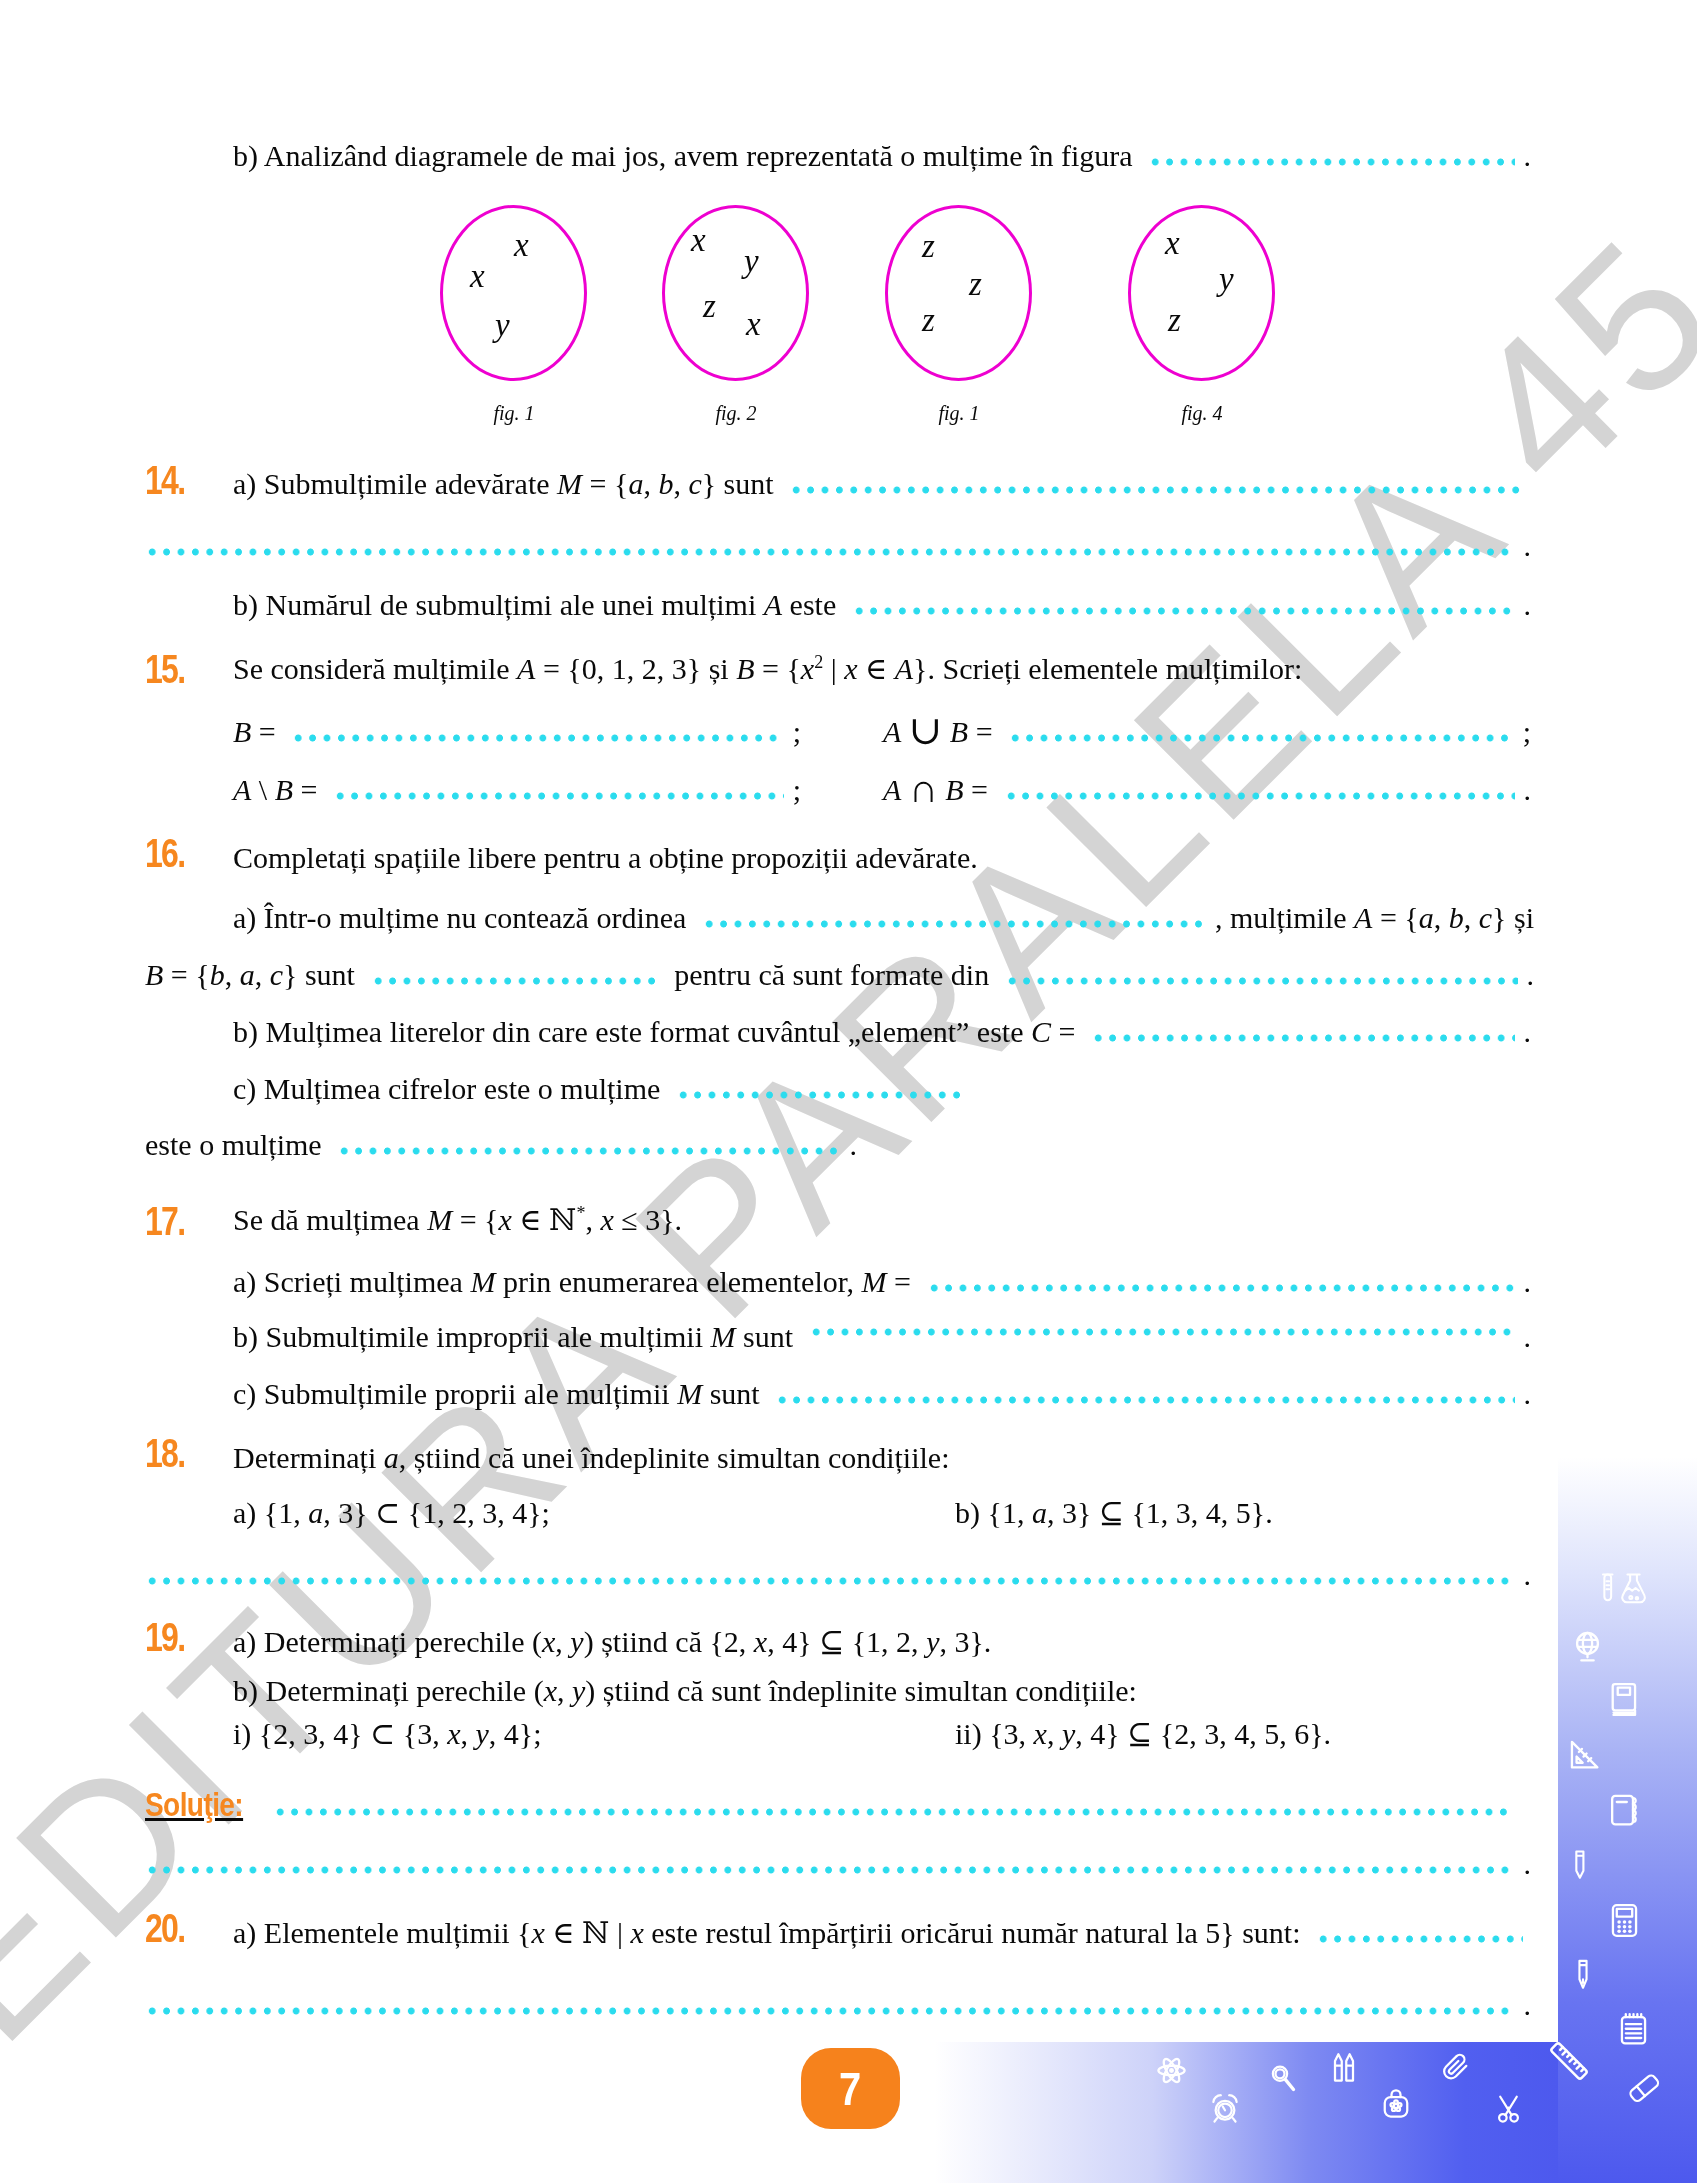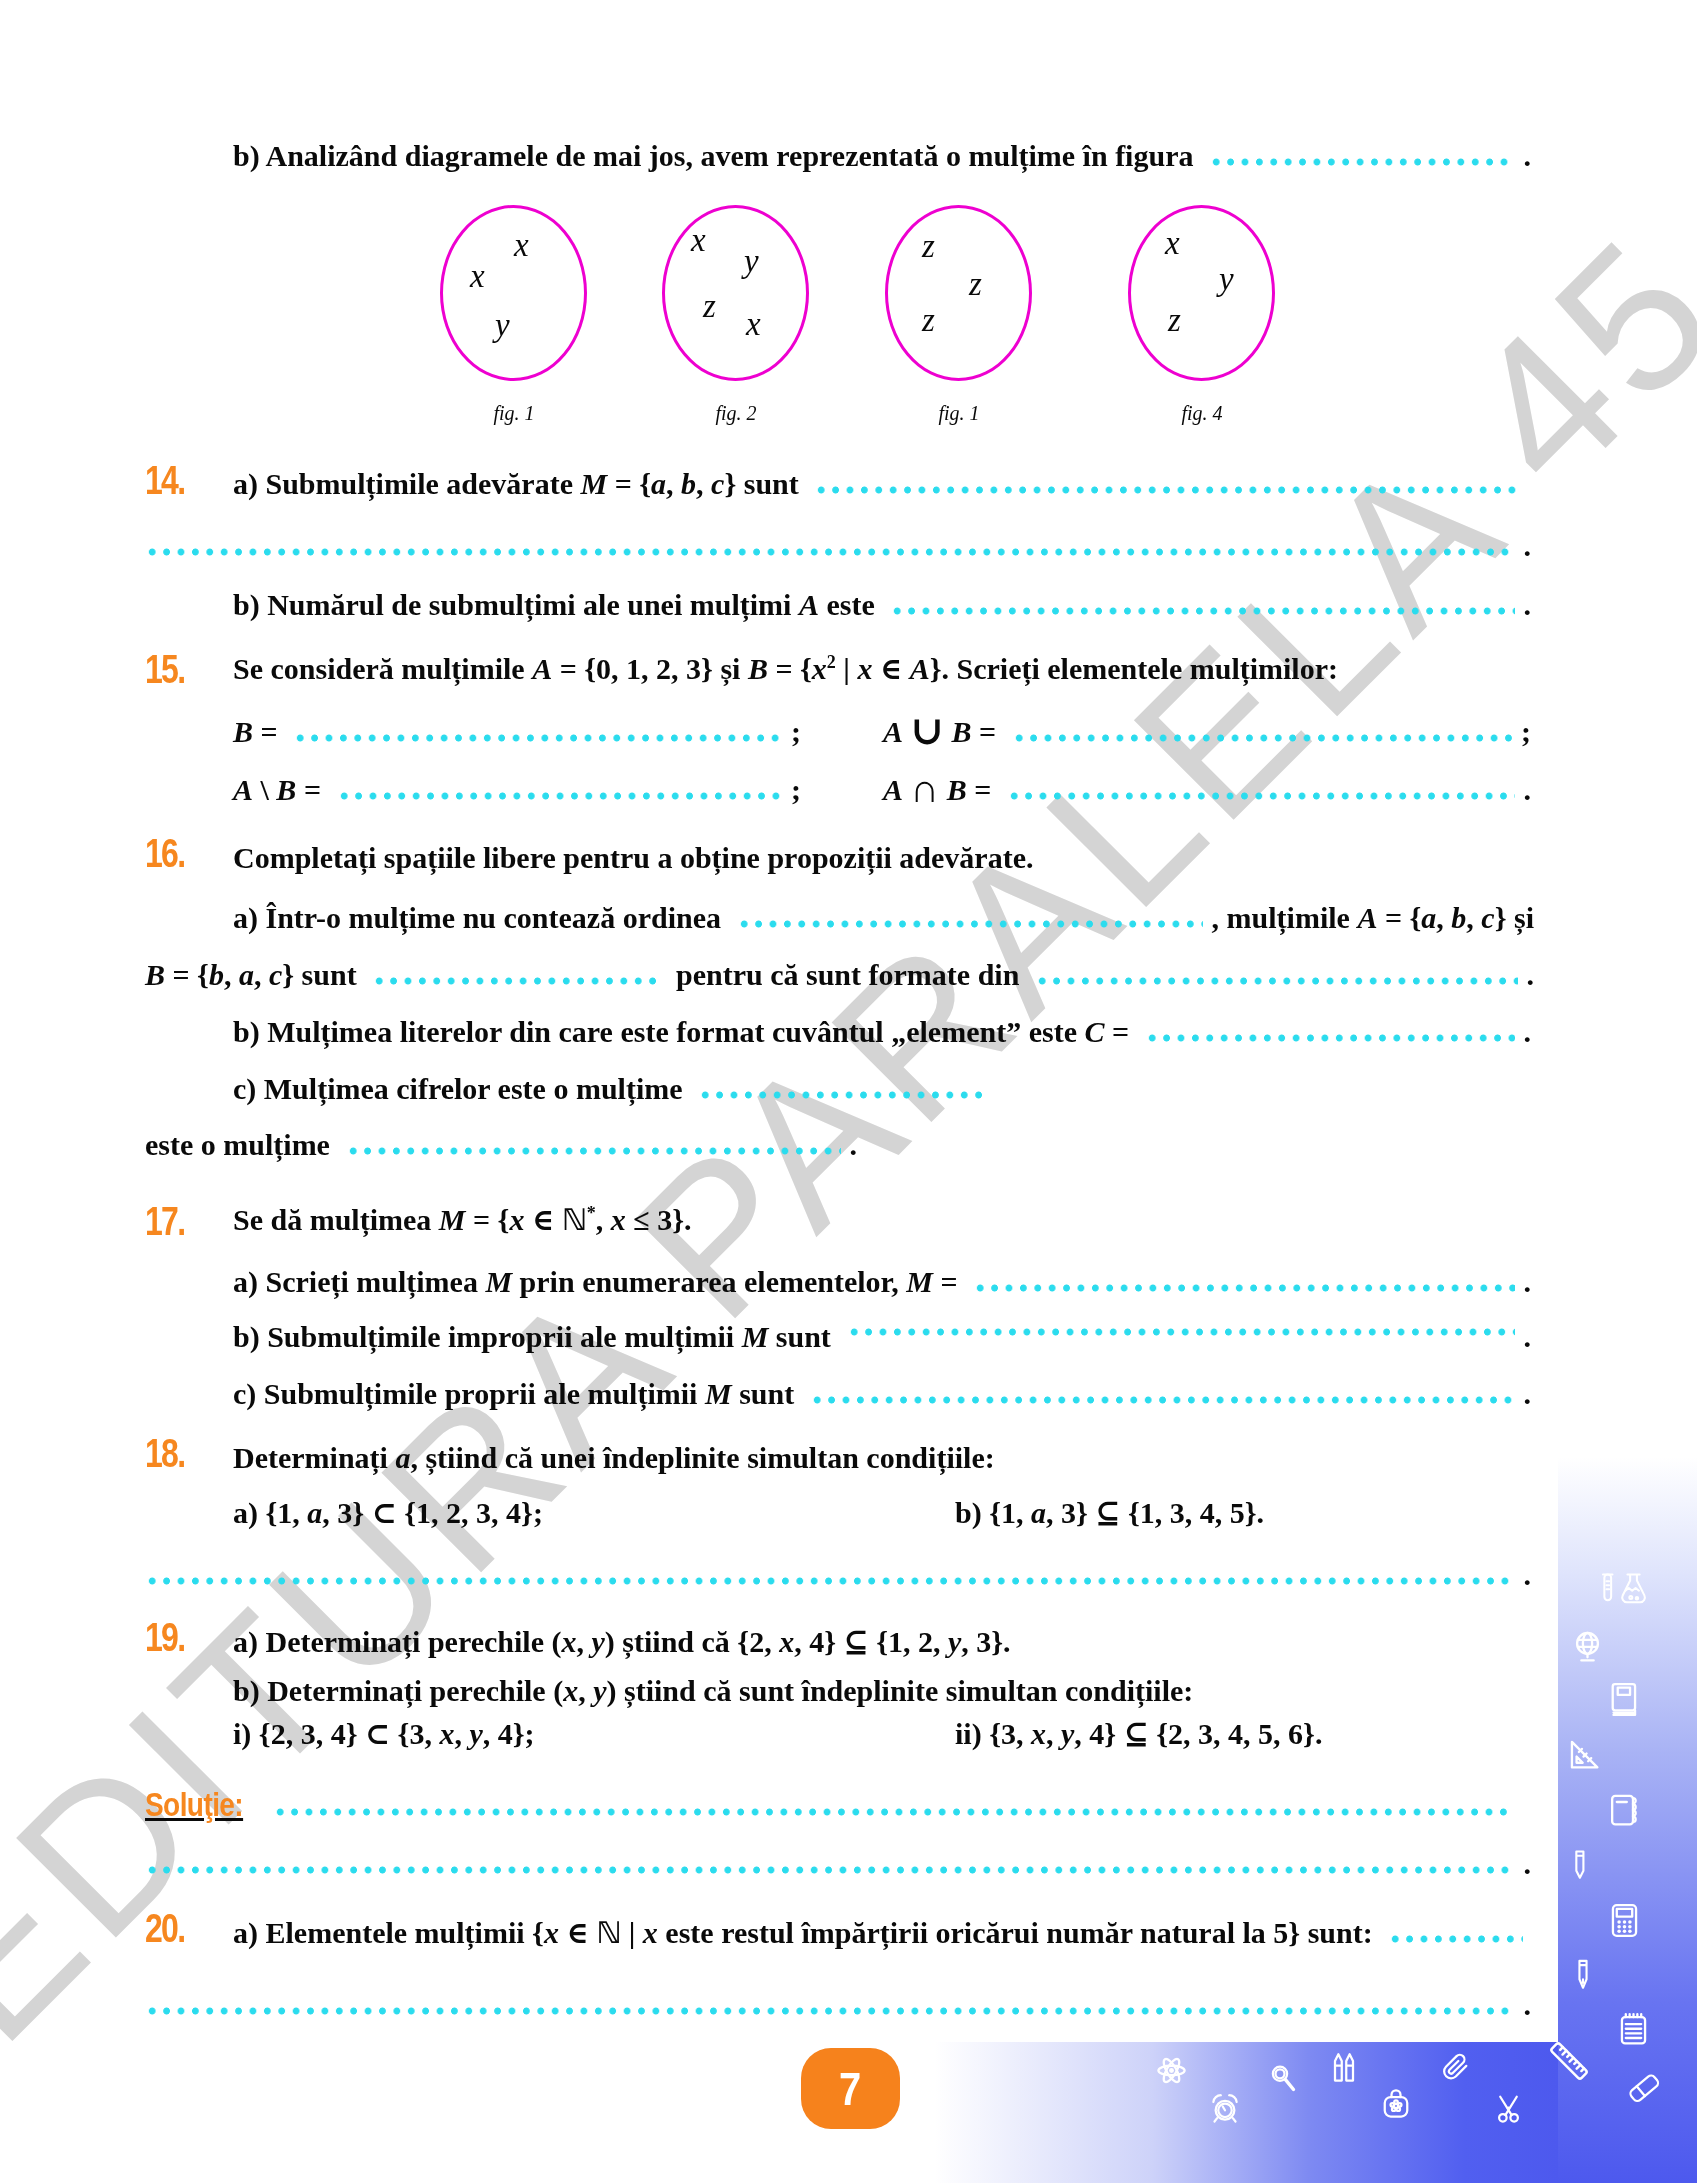--- a/index.html
+++ b/index.html
@@ -8,21 +8,21 @@
     font-family:"Liberation Serif","DejaVu Serif","DejaVu Sans",serif;
     font-size:30px;color:#0a0a0a;
   }
   .wm{
     position:absolute;left:-486px;top:1020px;width:2602px;text-align:center;
     transform:rotate(-45deg);
     font-family:"Liberation Sans","DejaVu Sans",sans-serif;
     font-size:205px;letter-spacing:9.6px;color:#d4d4d4;white-space:nowrap;z-index:0;
   }
   .r{position:absolute;display:flex;align-items:flex-end;height:40px;z-index:2;}
-  .t{white-space:pre;line-height:37px;font-weight:bold;}
+  .t{white-space:pre;line-height:37px;}
   .t .it{font-style:italic;}
   .t .sup{font-size:18px;position:relative;top:-11px;}
   .t .big{font-size:40px;position:relative;top:2.1px;}
   .endp{line-height:37px;}
   .dots{
     flex:1 1 auto;height:7.5px;margin:0 8.2px 8.2px 8.2px;
     background-image:radial-gradient(circle,#2bdcee 3px,rgba(43,220,238,0) 3.6px);
     background-size:14.4px 7.5px;background-position:left center;background-repeat:repeat-x;
   }
   .dots.fw{flex:0 0 auto;}

